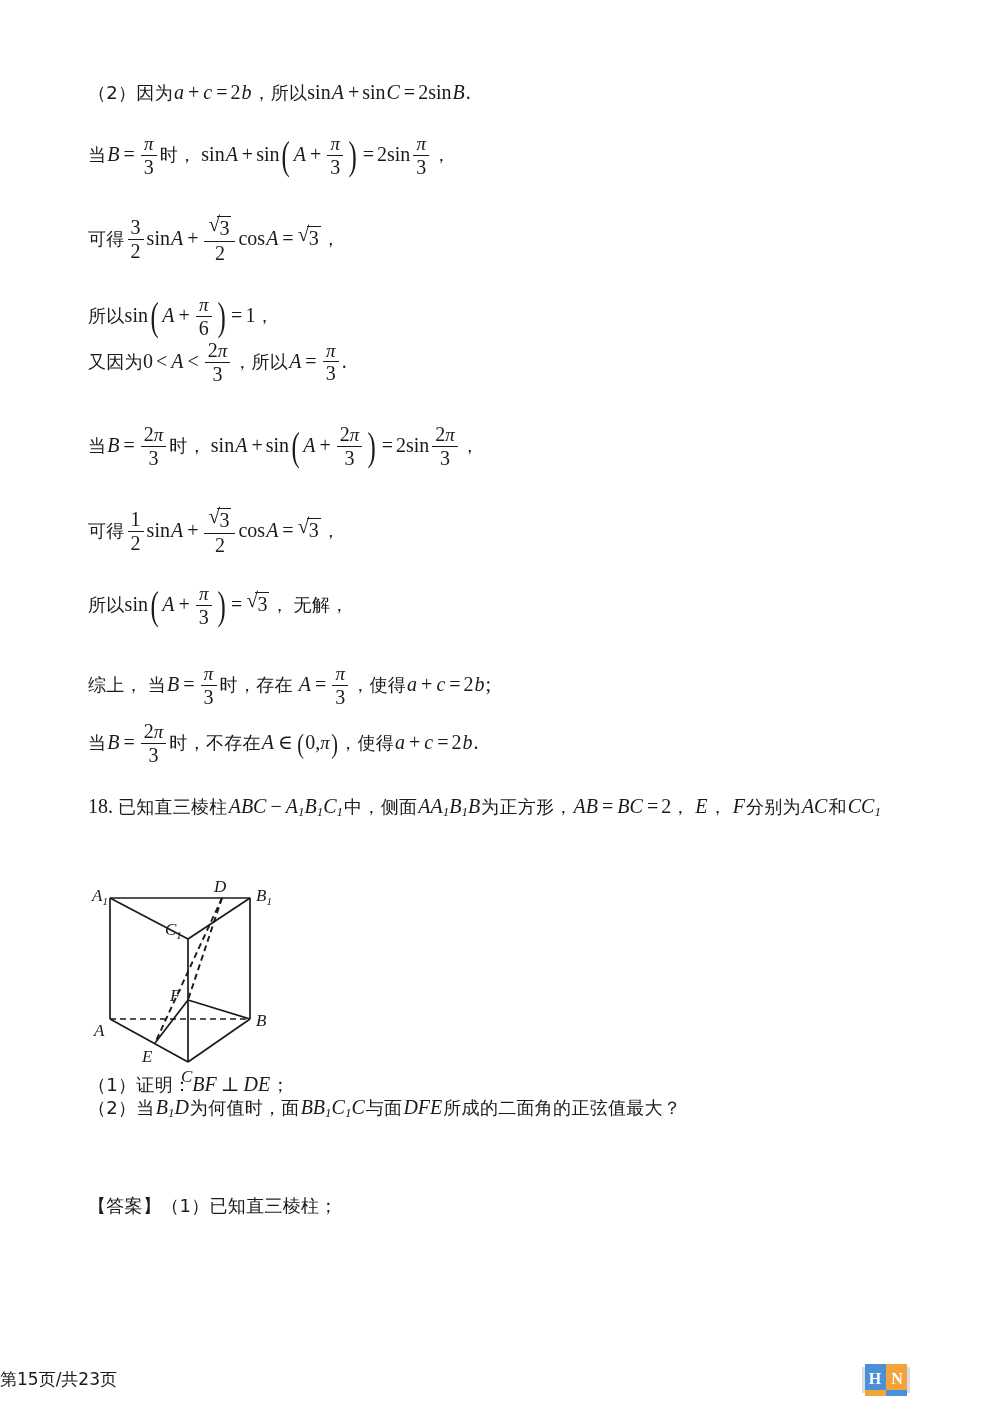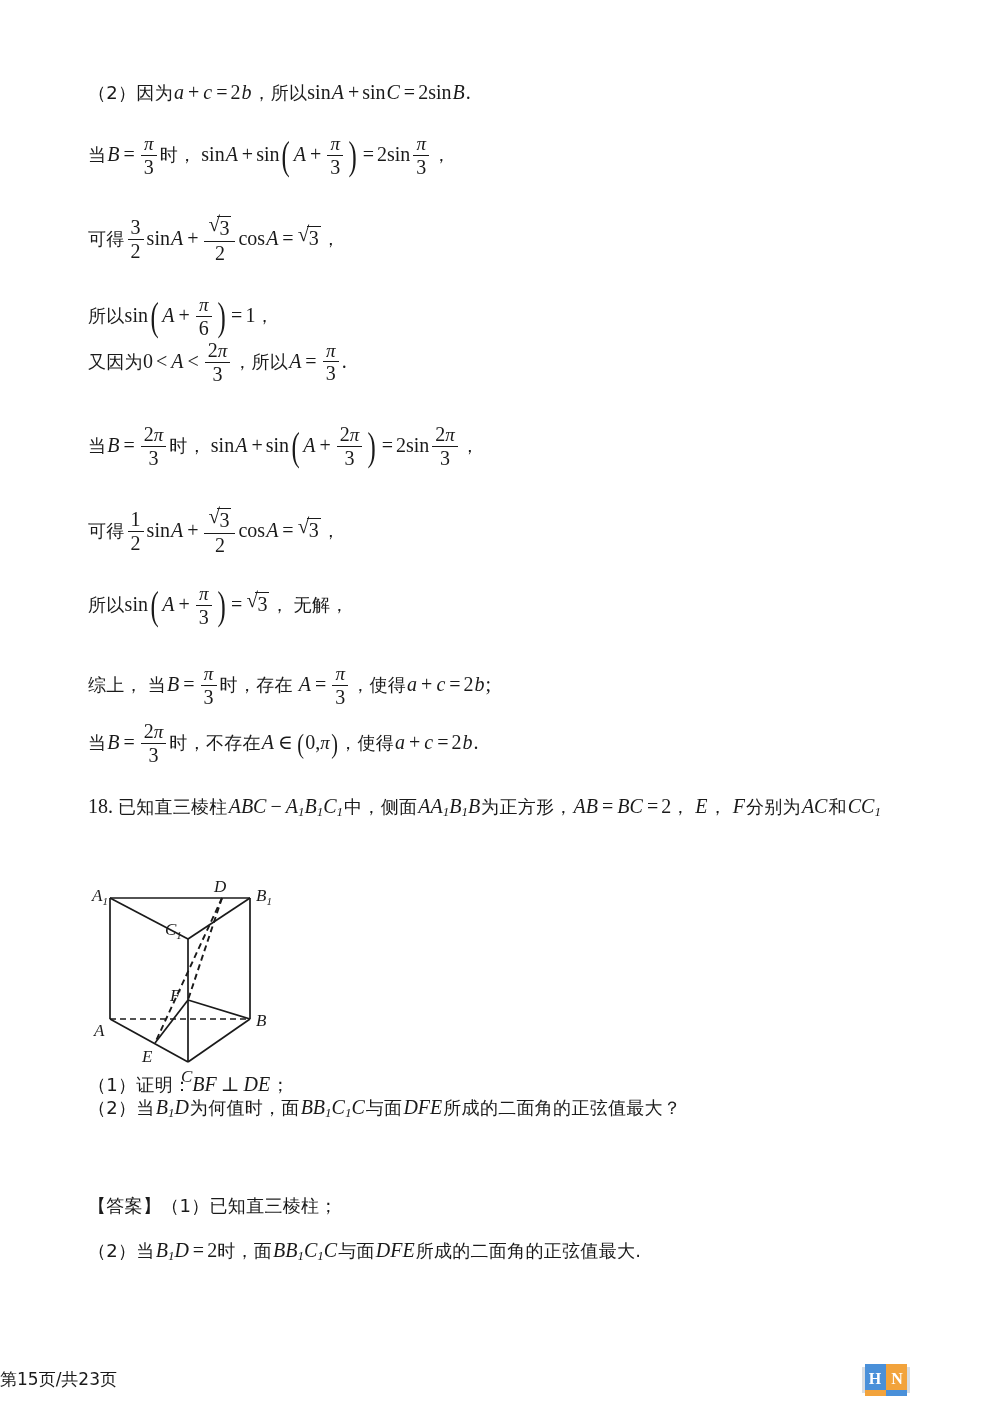--- a/index.html
+++ b/index.html
@@ -245,23 +245,20 @@
   </div>
 
   <div class="line" style="top:1097px;">
     <span class="cjk">（2）</span><span class="cjk">当</span><span class="mi">B<span class="sub">1</span>D</span><span class="cjk">为何值时，面</span><span class="mi">BB<span class="sub">1</span>C<span class="sub">1</span>C</span><span class="cjk">与面</span><span class="mi">DFE</span><span class="cjk">所成的二面角的正弦值最大？</span>
   </div>
 
   <div class="line" style="top:1196px;">
     <span class="cjk">【答案】</span><span class="cjk">（1）</span><span class="cjk">已知直三棱柱；</span>
   </div>
 
-  <div class="line" style="top:1240px;">
-    <span class="cjk">（2）</span><span class="cjk">当</span><span class="mi">B<span class="sub">1</span>D</span><span class="mo">=</span><span class="mn">2</span><span class="cjk">时，面</span><span class="mi">BB<span class="sub">1</span>C<span class="sub">1</span>C</span><span class="cjk">与面</span><span class="mi">DFE</span><span class="cjk">所成的二面角的正弦值最大.</span>
-  </div>
 
   <div class="footer-page">第15页/共23页</div>
 
   <div class="logo">
     <svg width="50" height="48" viewBox="0 0 50 48">
 
       <rect x="4" y="8" width="21" height="26" fill="#4a90d9"></rect>
       <rect x="25" y="8" width="21" height="26" fill="#f2a33c"></rect>
       <rect x="4" y="34" width="21" height="6" fill="#f2a33c"></rect>
       <rect x="25" y="34" width="21" height="6" fill="#4a90d9"></rect>

